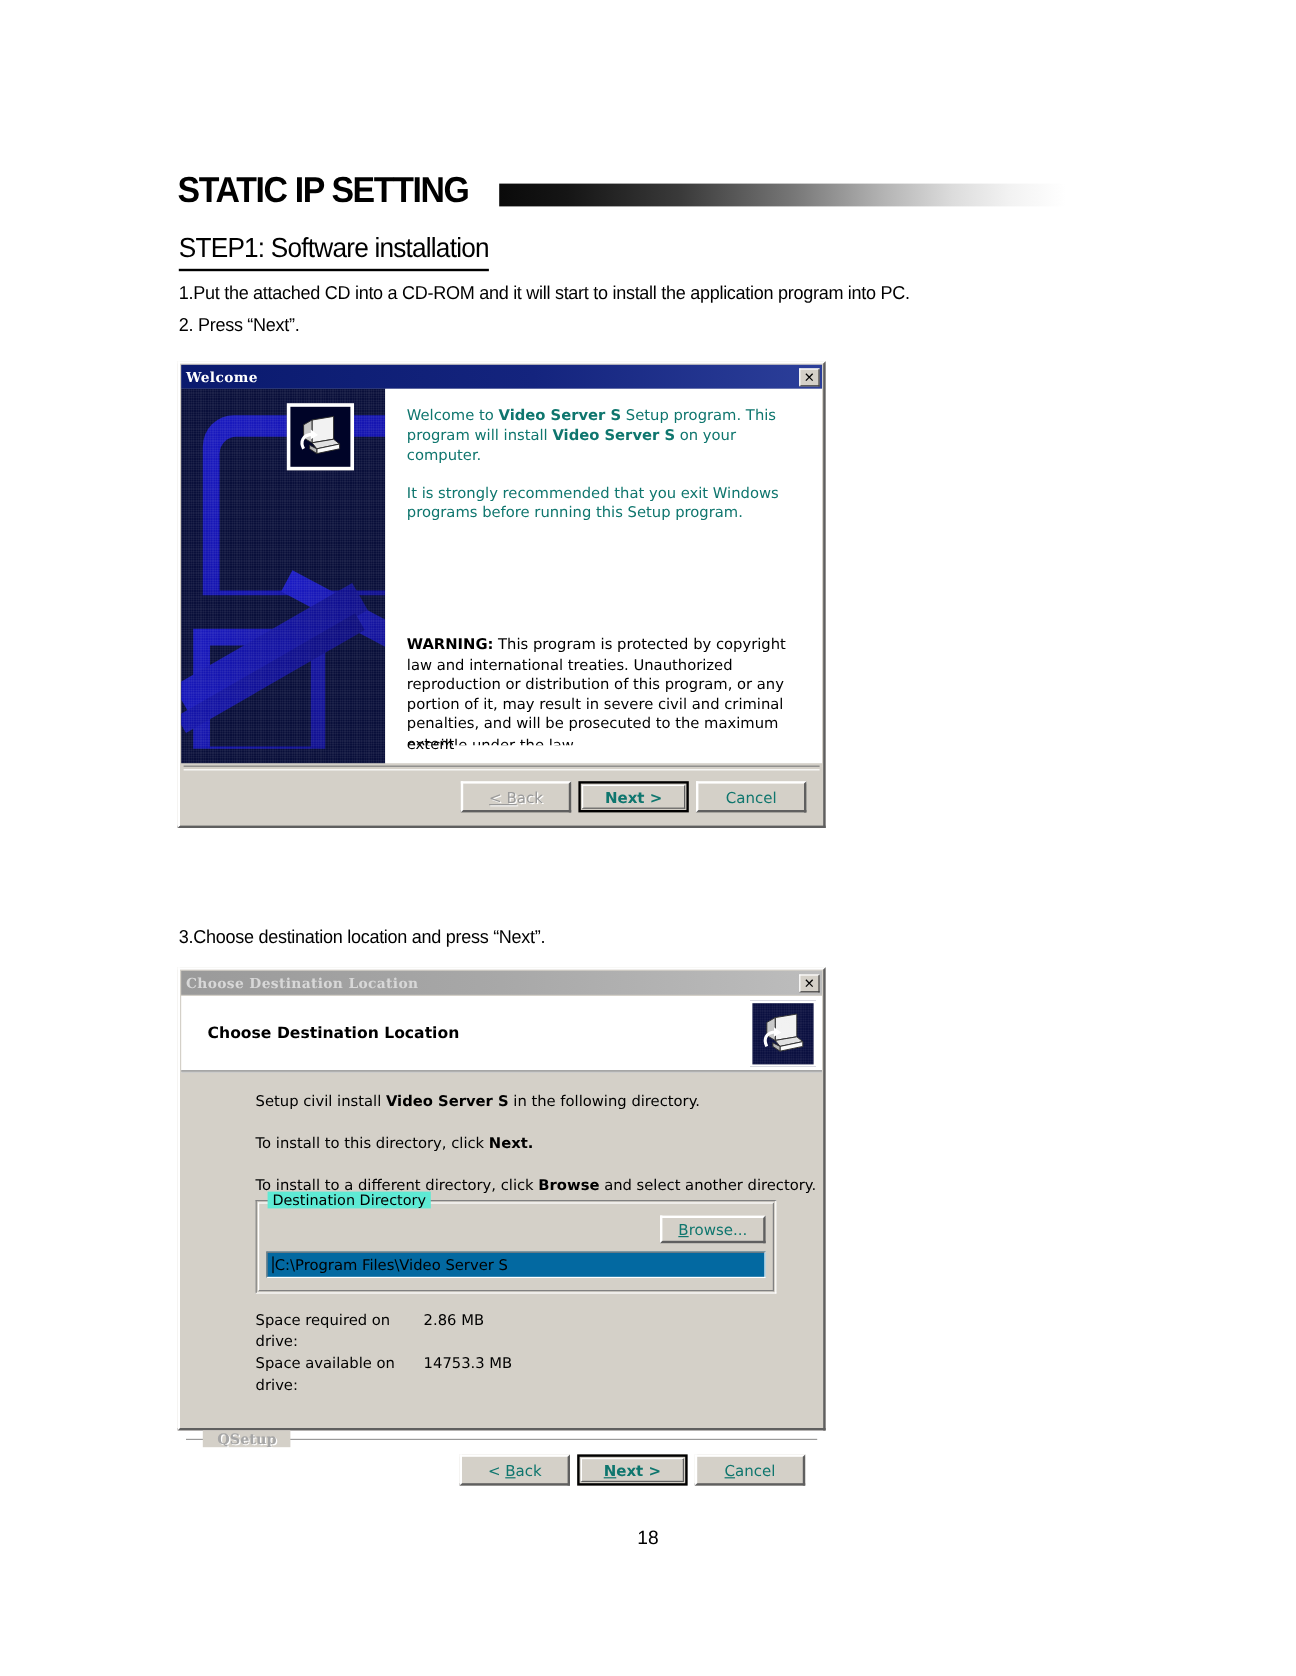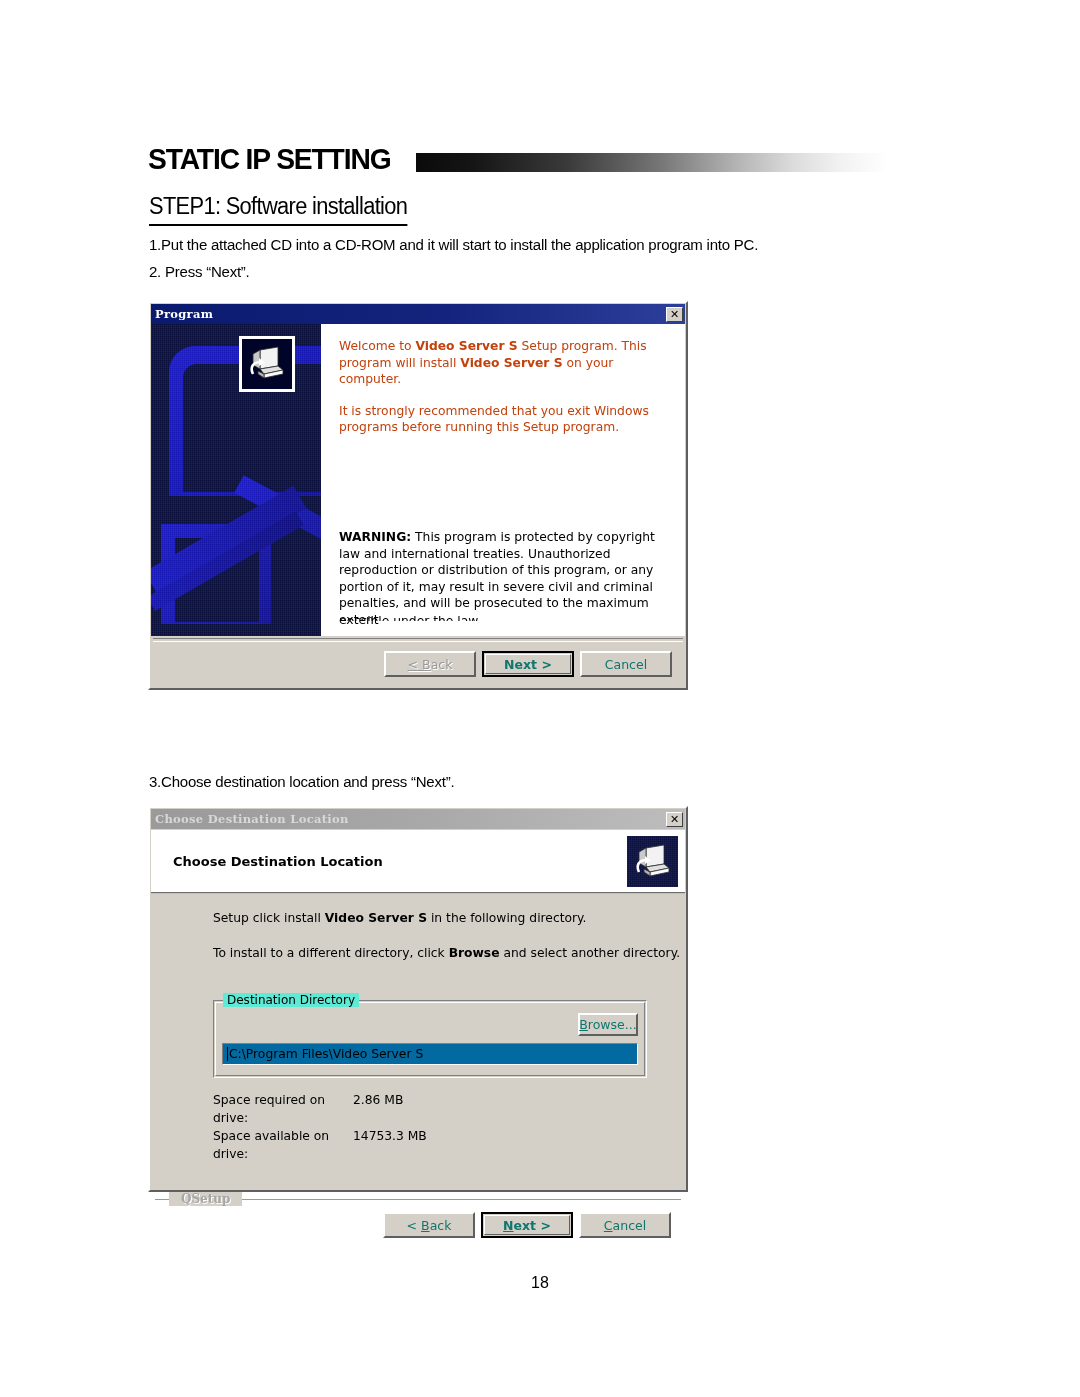--- a/index.html
+++ b/index.html
@@ -210,21 +210,21 @@
     flex: 1;
     background: #ffffff;
     padding: 14px 16px 0 18px;
     box-sizing: border-box;
     position: relative;
     overflow: hidden;
   }
   .wtext-p {
     font-size: 12.3px;
     line-height: 16.5px;
-    color: #c2410c;
+    color: #0f766e;
     margin: 0 0 15px 0;
   }
   .wtext-p b { font-weight: bold; }
   .warn-p {
     position: absolute;
     left: 18px;
     right: 12px;
     top: 205px;
     font-size: 12.3px;
     line-height: 16.5px;
@@ -363,21 +363,21 @@
     top: -8px;
     background: #5eead4;
     padding: 0 4px;
     font-size: 12px;
     z-index: 3;
   }
   .browse-btn {
     position: absolute;
     right: 8px;
     top: 12px;
-    width: 60px;
+    width: 88px;
     height: 23px;
     z-index: 3;
   }
   .path-input {
     position: absolute;
     left: 8px;
     right: 8px;
     top: 42px;
     height: 22px;
     background: #0369a1;
@@ -460,21 +460,21 @@
 
 <div class="step-heading">STEP1: Software installation</div>
 
 <div class="para para-1">1.Put the attached CD into a CD-ROM and it will start to install the application program into PC.</div>
 <div class="para para-2">2. Press “Next”.</div>
 <div class="para para-3">3.Choose destination location and press “Next”.</div>
 
 <div class="dialog dlg-welcome">
 
   <div class="titlebar active">
-    <div class="title-text">Program</div>
+    <div class="title-text">Welcome</div>
     <div class="close-btn">✕</div>
   </div>
 
   <div class="welcome-body">
 
     <div class="welcome-graphic">
       <div class="g-shape gs1"></div>
       <div class="g-shape gs2"></div>
       <div class="g-shape gs7"></div>
       <div class="g-shape gs3"></div>
@@ -541,22 +541,23 @@
         <polygon points="17,30 17,34 11,30 11,27" fill="#b4b4b4" stroke="#2a2a2a" stroke-width="0.8"></polygon>
         <path d="M14,18 C5,18 3,24 6,30" stroke="#ffffff" stroke-width="2.6" fill="none"></path>
         <polygon points="12,14 18,18.5 12,22" fill="#ffffff"></polygon>
       </svg>
       <div class="g-dither"></div>
     </div>
   </div>
 
   <div class="dest-body">
 
-    <p class="dest-line"><span>Setup click install </span><b>Video Server S</b><span> in the following directory.</span></p>
-
+    <p class="dest-line"><span>Setup civil install </span><b>Video Server S</b><span> in the following directory.</span></p>
+
+    <p class="dest-line"><span>To install to this directory, click </span><b>Next.</b></p>
 
     <p class="dest-line"><span>To install to a different directory, click </span><b>Browse</b><span> and select another directory.</span></p>
 
     <div class="groupbox">
       <span class="gb-inner"></span>
       <div class="gb-legend">Destination Directory</div>
       <div class="w-btn browse-btn">
           <span class="lbl"><span class="u">B</span><span>rowse...</span></span>
         </div>
       <div class="path-input">

